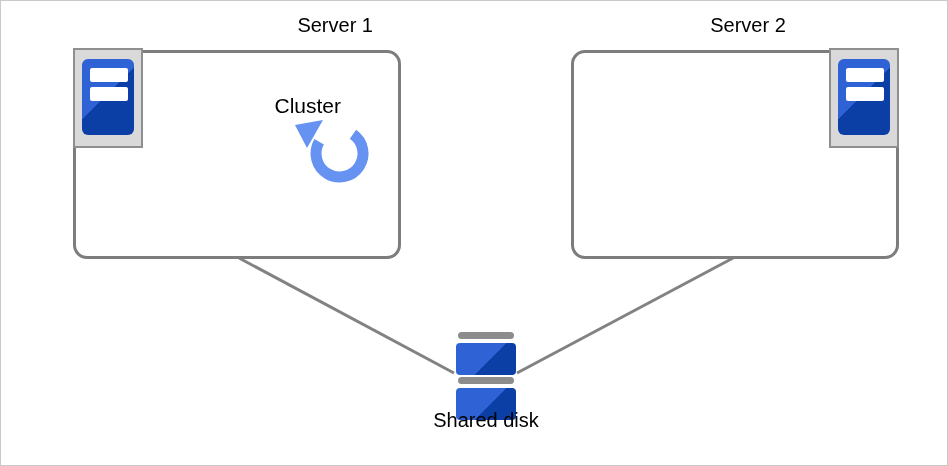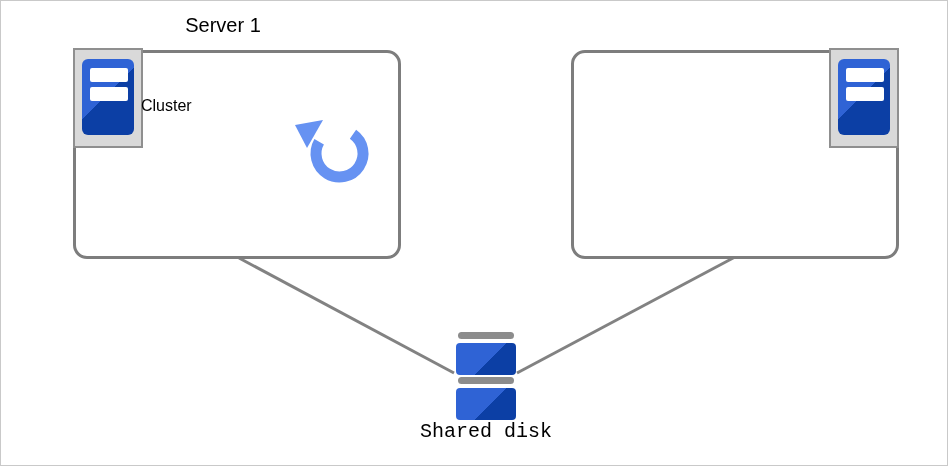--- a/index.html
+++ b/index.html
@@ -26,21 +26,21 @@
     position:absolute; left:7px; top:9px; width:52px; height:76px;
     border-radius:6px;
     background:linear-gradient(135deg, var(--blue-light,#2f63d5) 47%, var(--blue-dark,#0c3fa5) 47%);
   }
   .server-slot{
     position:absolute; left:8px; width:38px; height:14px; background:#fff; border-radius:2px;
   }
   .server-slot.s1{top:9px;}
   .server-slot.s2{top:28px;}
   .cluster-text{
-    width:200px; text-align:left; font-size:16px; line-height:24px;
+    width:200px; text-align:right; font-size:21px; line-height:24px;
   }
   .disk{width:60px; height:88px;}
   .disk-cap{
     position:absolute; left:2px; width:56px; height:7px; border-radius:3.5px;
     background:var(--disk-cap,#8c8c8c);
   }
   .disk-body{
     position:absolute; left:0; width:60px; height:32px; border-radius:4px;
     background:linear-gradient(135deg, var(--blue-light,#2f63d5) 55%, var(--blue-dark,#0c3fa5) 55%);
   }
@@ -50,47 +50,48 @@
 </head>
 <body>
 
 <div id="canvas">
 
   <svg class="abs" style="left:0;top:0;" width="948" height="466" viewBox="0 0 948 466">
     <line x1="238" y1="257" x2="453" y2="372" stroke="var(--connector,#828282)" stroke-width="3"></line>
     <line x1="734" y1="256" x2="516" y2="372" stroke="var(--connector,#828282)" stroke-width="3"></line>
   </svg>
 
-  <div class="abs node-label" style="left:72px; top:13px;">Server 1</div>
+  <div class="abs node-label" style="left:72px; top:13px;text-align:right;">Server 1</div>
   <div class="abs server-box" style="left:72px; top:49px;"></div>
   <div class="abs server-chip" style="left:72px; top:47px;">
     <div class="server-unit">
       <span class="server-slot s1"></span>
       <span class="server-slot s2"></span>
     </div>
   </div>
 
   <div class="abs cluster-text" style="left:140px; top:93px;">
     <span style="display:block">Cluster</span>
   </div>
 
   <svg class="abs" style="left:288px; top:110px;" width="84" height="78" viewBox="0 0 84 78">
     <path d="M 63.98 23.25 A 23.5 23.5 0 1 1 30.15 30.75" fill="none" stroke="var(--reboot-arrow,#6692f2)" stroke-width="11"></path>
     <polygon points="6,14 34,9 18,37" fill="var(--reboot-arrow,#6692f2)"></polygon>
   </svg>
 
+  <div class="abs node-label" style="left:597px; top:13px;">Server 2</div>
   <div class="abs server-box" style="left:570px; top:49px;"></div>
   <div class="abs server-chip" style="left:828px; top:47px;">
     <div class="server-unit">
       <span class="server-slot s1"></span>
       <span class="server-slot s2"></span>
     </div>
   </div>
 
   <div class="abs disk" style="left:455px; top:331px;">
     <span class="disk-cap cap1"></span>
     <span class="disk-body body1"></span>
     <span class="disk-cap cap2"></span>
     <span class="disk-body body2"></span>
   </div>
-  <div class="abs node-label" style="left:385px; top:420px; width:200px;font-family:Liberation Mono, monospace;">Shared disk</div>
+  <div class="abs node-label" style="left:385px; top:408px; width:200px;">Shared disk</div>
 
 </div>
 
 </body></html>

